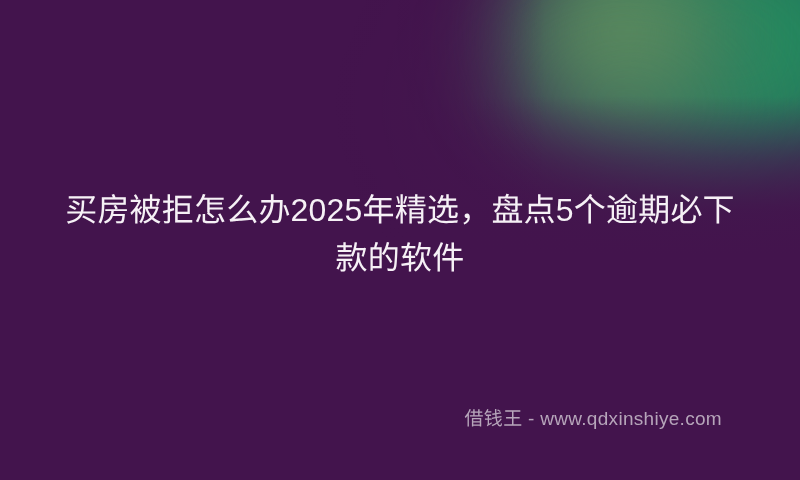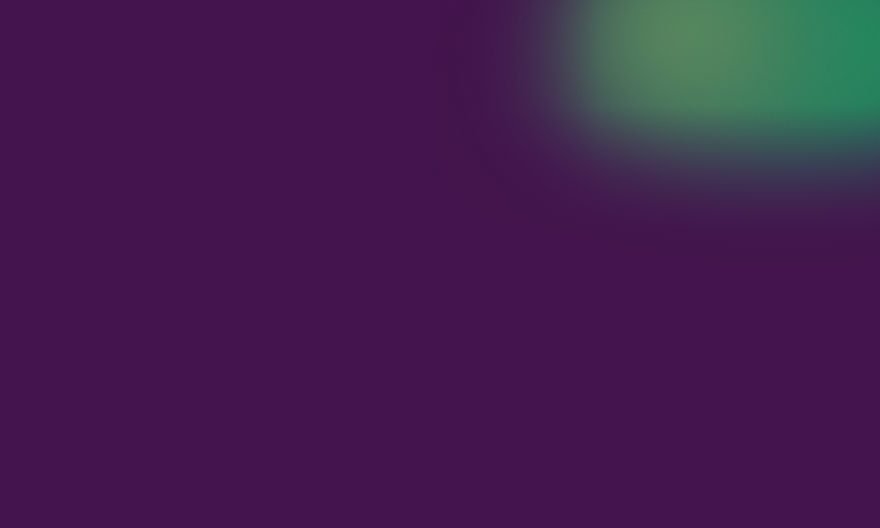--- a/index.html
+++ b/index.html
@@ -137,15 +137,19 @@
 
 <div id="canvas">
 
   <div class="bg-base"></div>
   <div class="bg-corner-green"></div>
   <div class="bg-blob-green"></div>
   <div class="bg-haze"></div>
   <div class="bg-fade-bottom"></div>
   <div class="bg-fade-left"></div>
 
+  <div class="title-block">
+    <h1 class="title-text">买房被拒怎么办2025年精选，盘点5个逾期必下款的软件</h1>
+  </div>
 
+  <div class="watermark">借钱王 - www.qdxinshiye.com</div>
 
 </div>
 
 </body></html>

